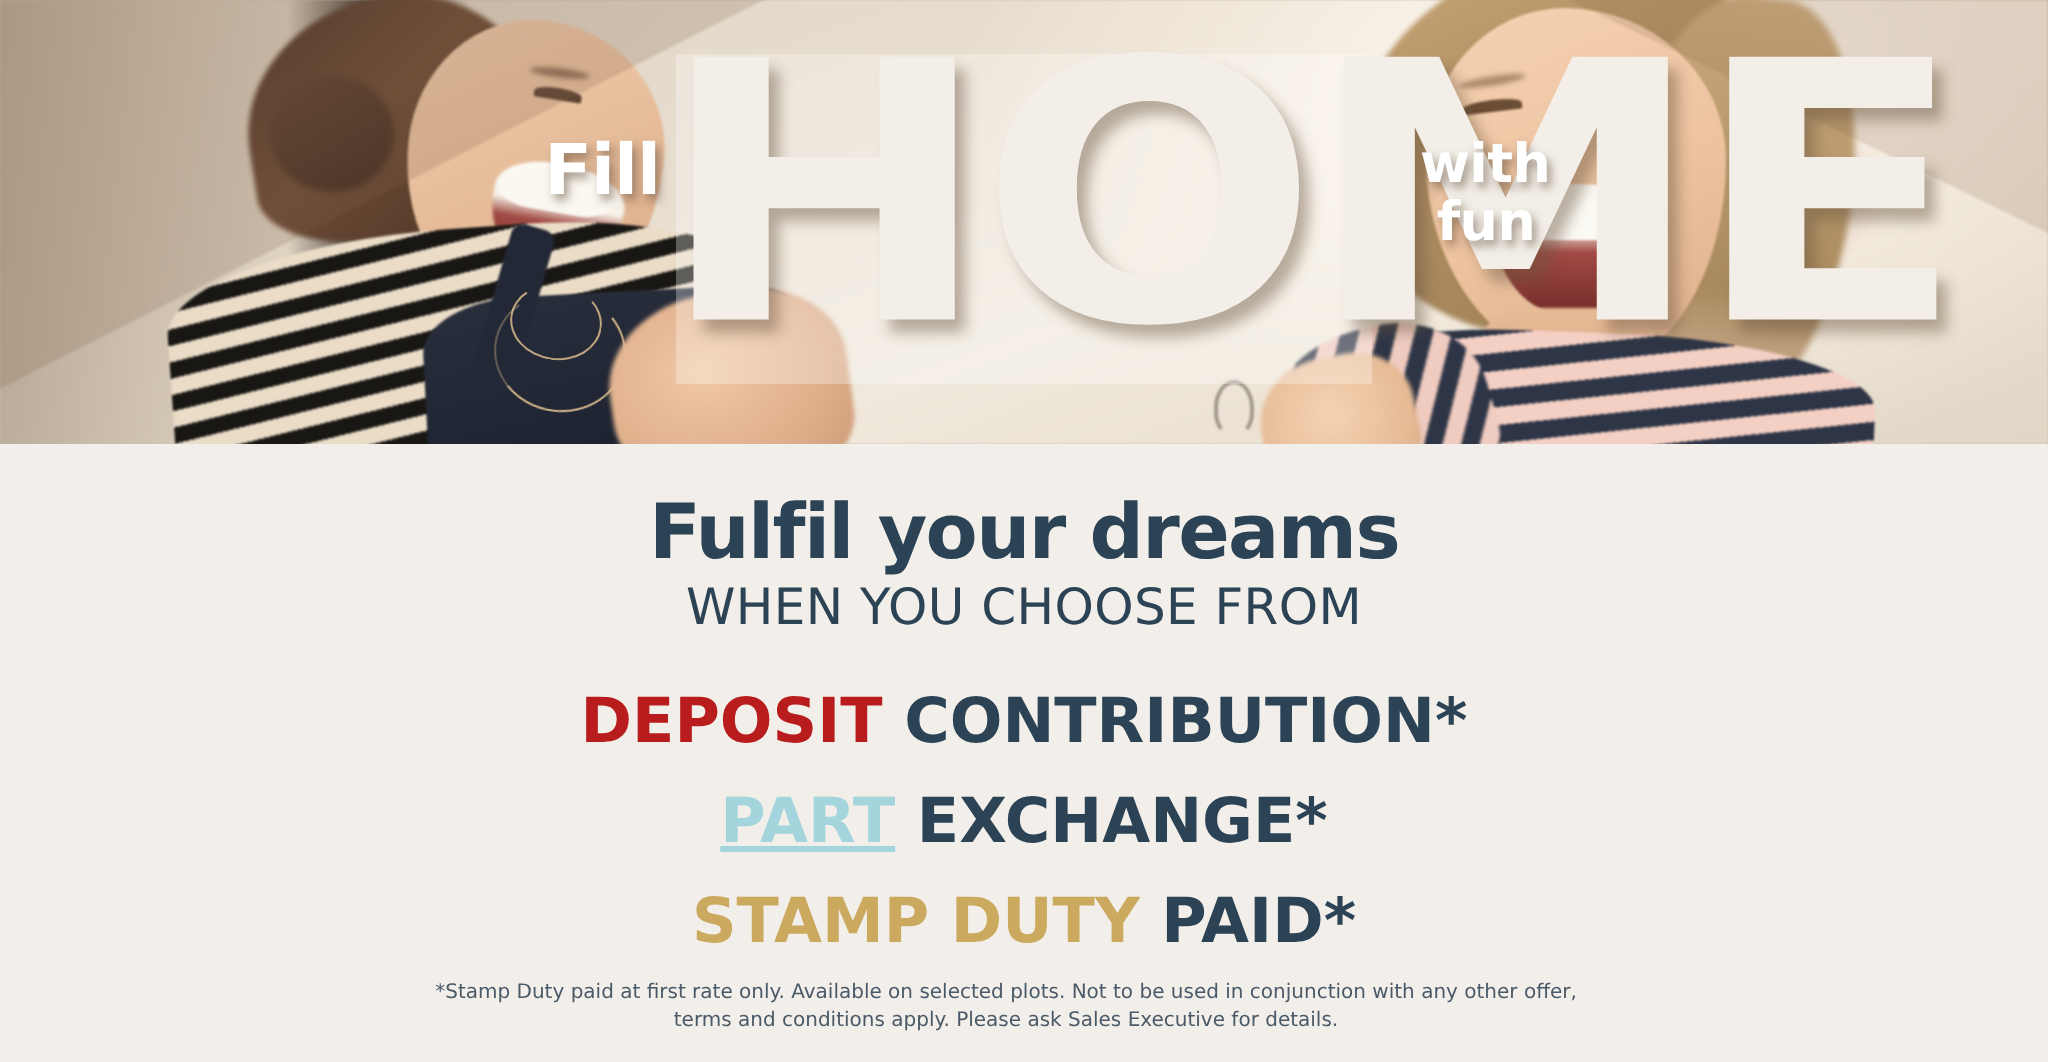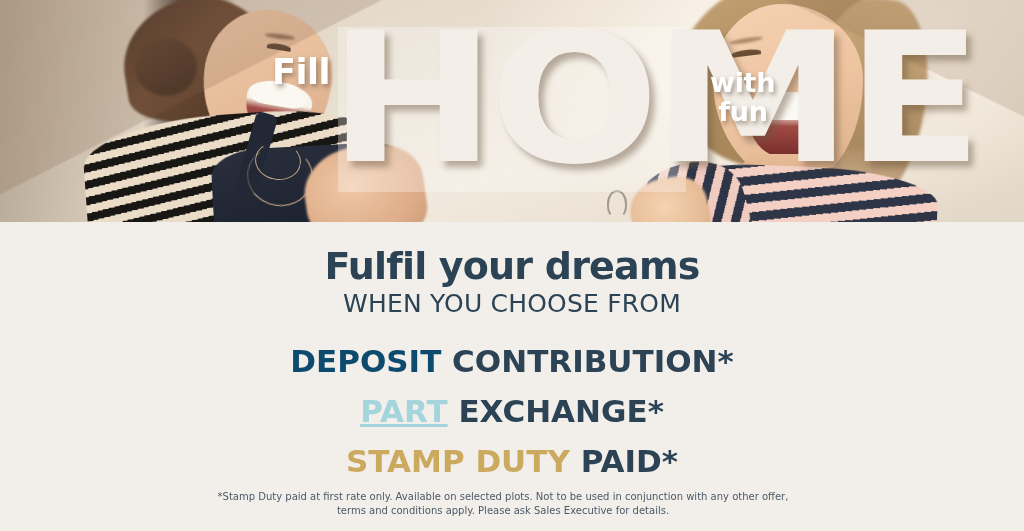--- a/index.html
+++ b/index.html
@@ -362,21 +362,21 @@
     transform-origin: center top;
     text-shadow: 5px 7px 7px rgba(104,84,62,0.45);
     white-space: nowrap;
     user-select: none;
   }
 
   
   .fill-your {
     position: absolute;
     left: 150px;
-    top: 54px;
+    top: 68px;
     width: 180px;
     text-align: right;
     font-family: "DejaVu Sans", sans-serif;
     font-weight: 700;
     font-size: 35px;
     line-height: 36px;
     color: #ffffff;
     text-shadow: 2px 3px 5px rgba(96,74,56,0.55);
     letter-spacing: -0.5px;
   }
@@ -433,21 +433,21 @@
   .offer {
     font-family: "DejaVu Sans", sans-serif;
     font-weight: 700;
     font-size: 31px;
     line-height: 50px;
     color: #2C4355;
     letter-spacing: 0px;
     white-space: nowrap;
   }
   .offer .accent { }
-  .offer-deposit .accent { color: #0c4a6e; text-align: right; }
+  .offer-deposit .accent { color: #b91c1c; text-align: right; }
   .offer-part .accent { color: #A4D4DC; text-decoration: underline; }
   .offer-stamp .accent { color: #CBA95F; }
 
   .disclaimer {
     position: absolute;
     left: 0;
     right: 18px;
     bottom: 13px;
     margin: 0 auto;
     width: 600px;

